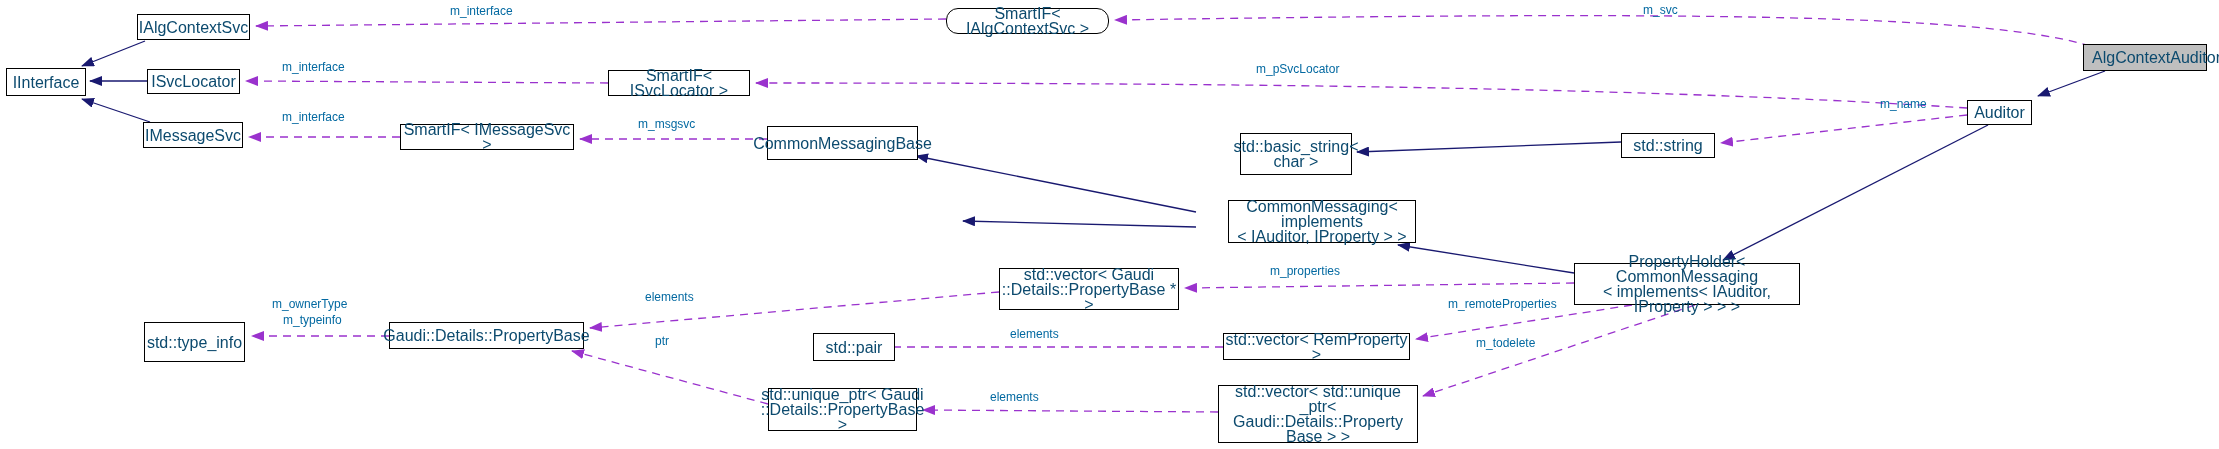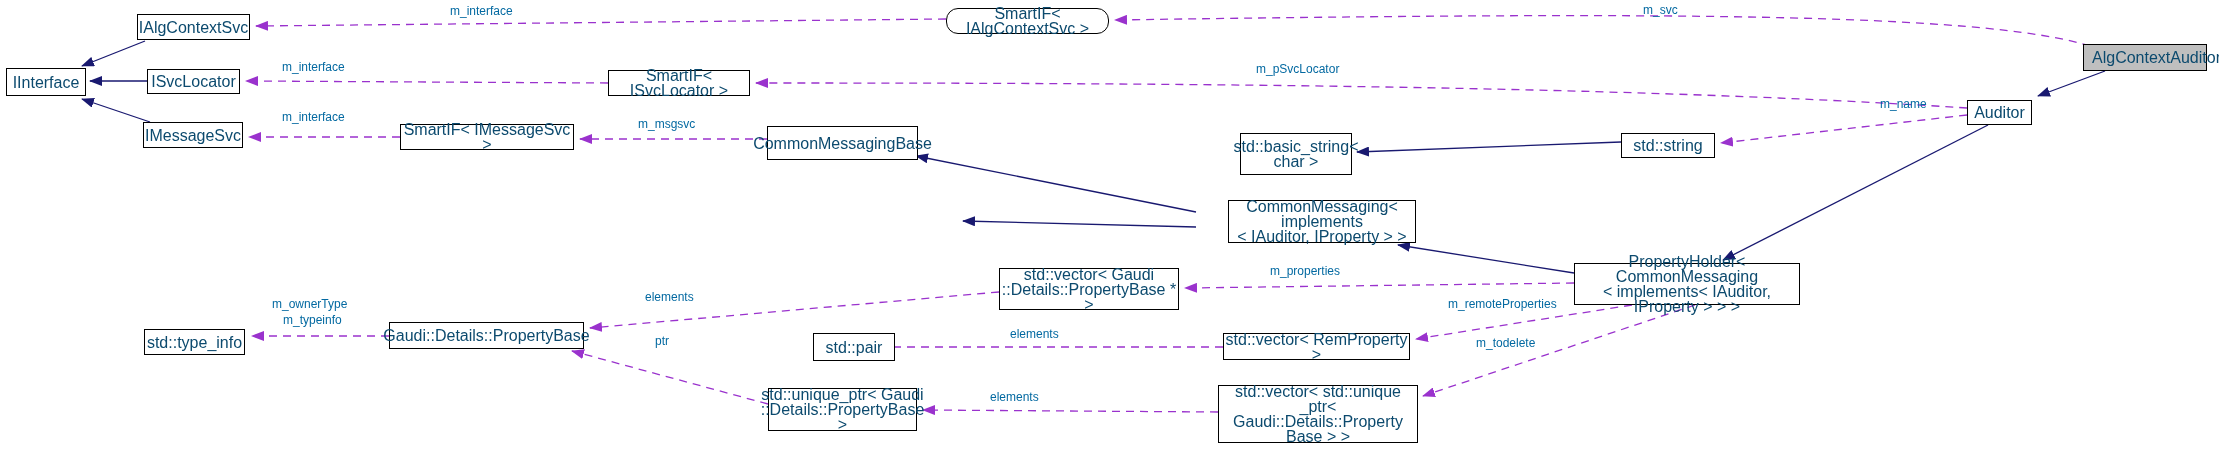--- a/index.html
+++ b/index.html
@@ -98,21 +98,21 @@
 ::Details::PropertyBase * &gt;</div>
   <div class="node" style="left:1574px;top:263px;width:226px;height:42px;">PropertyHolder&lt; CommonMessaging
 &lt; implements&lt; IAuditor, IProperty &gt; &gt; &gt;</div>
   <div class="node" style="left:813px;top:333px;width:82px;height:28px;">std::pair</div>
   <div class="node" style="left:1223px;top:333px;width:187px;height:27px;">std::vector&lt; RemProperty &gt;</div>
   <div class="node" style="left:768px;top:388px;width:149px;height:43px;">std::unique_ptr&lt; Gaudi
 ::Details::PropertyBase &gt;</div>
   <div class="node" style="left:1218px;top:385px;width:200px;height:58px;">std::vector&lt; std::unique
 _ptr&lt; Gaudi::Details::Property
 Base &gt; &gt;</div>
-  <div class="node" style="left:144px;top:329px;width:101px;height:26px;">std::type_info</div>
+  <div class="node" style="left:144px;top:322px;width:101px;height:40px;">std::type_info</div>
   <div class="node" style="left:389px;top:322px;width:195px;height:27px;">Gaudi::Details::PropertyBase</div>
 
   <div class="edge-label" style="left:450px;top:4px;">m_interface</div>
   <div class="edge-label" style="left:1643px;top:3px;">m_svc</div>
   <div class="edge-label" style="left:282px;top:60px;">m_interface</div>
   <div class="edge-label" style="left:1256px;top:62px;">m_pSvcLocator</div>
   <div class="edge-label" style="left:1880px;top:97px;">m_name</div>
   <div class="edge-label" style="left:638px;top:117px;">m_msgsvc</div>
   <div class="edge-label" style="left:282px;top:110px;">m_interface</div>
   <div class="edge-label" style="left:1270px;top:264px;">m_properties</div>

